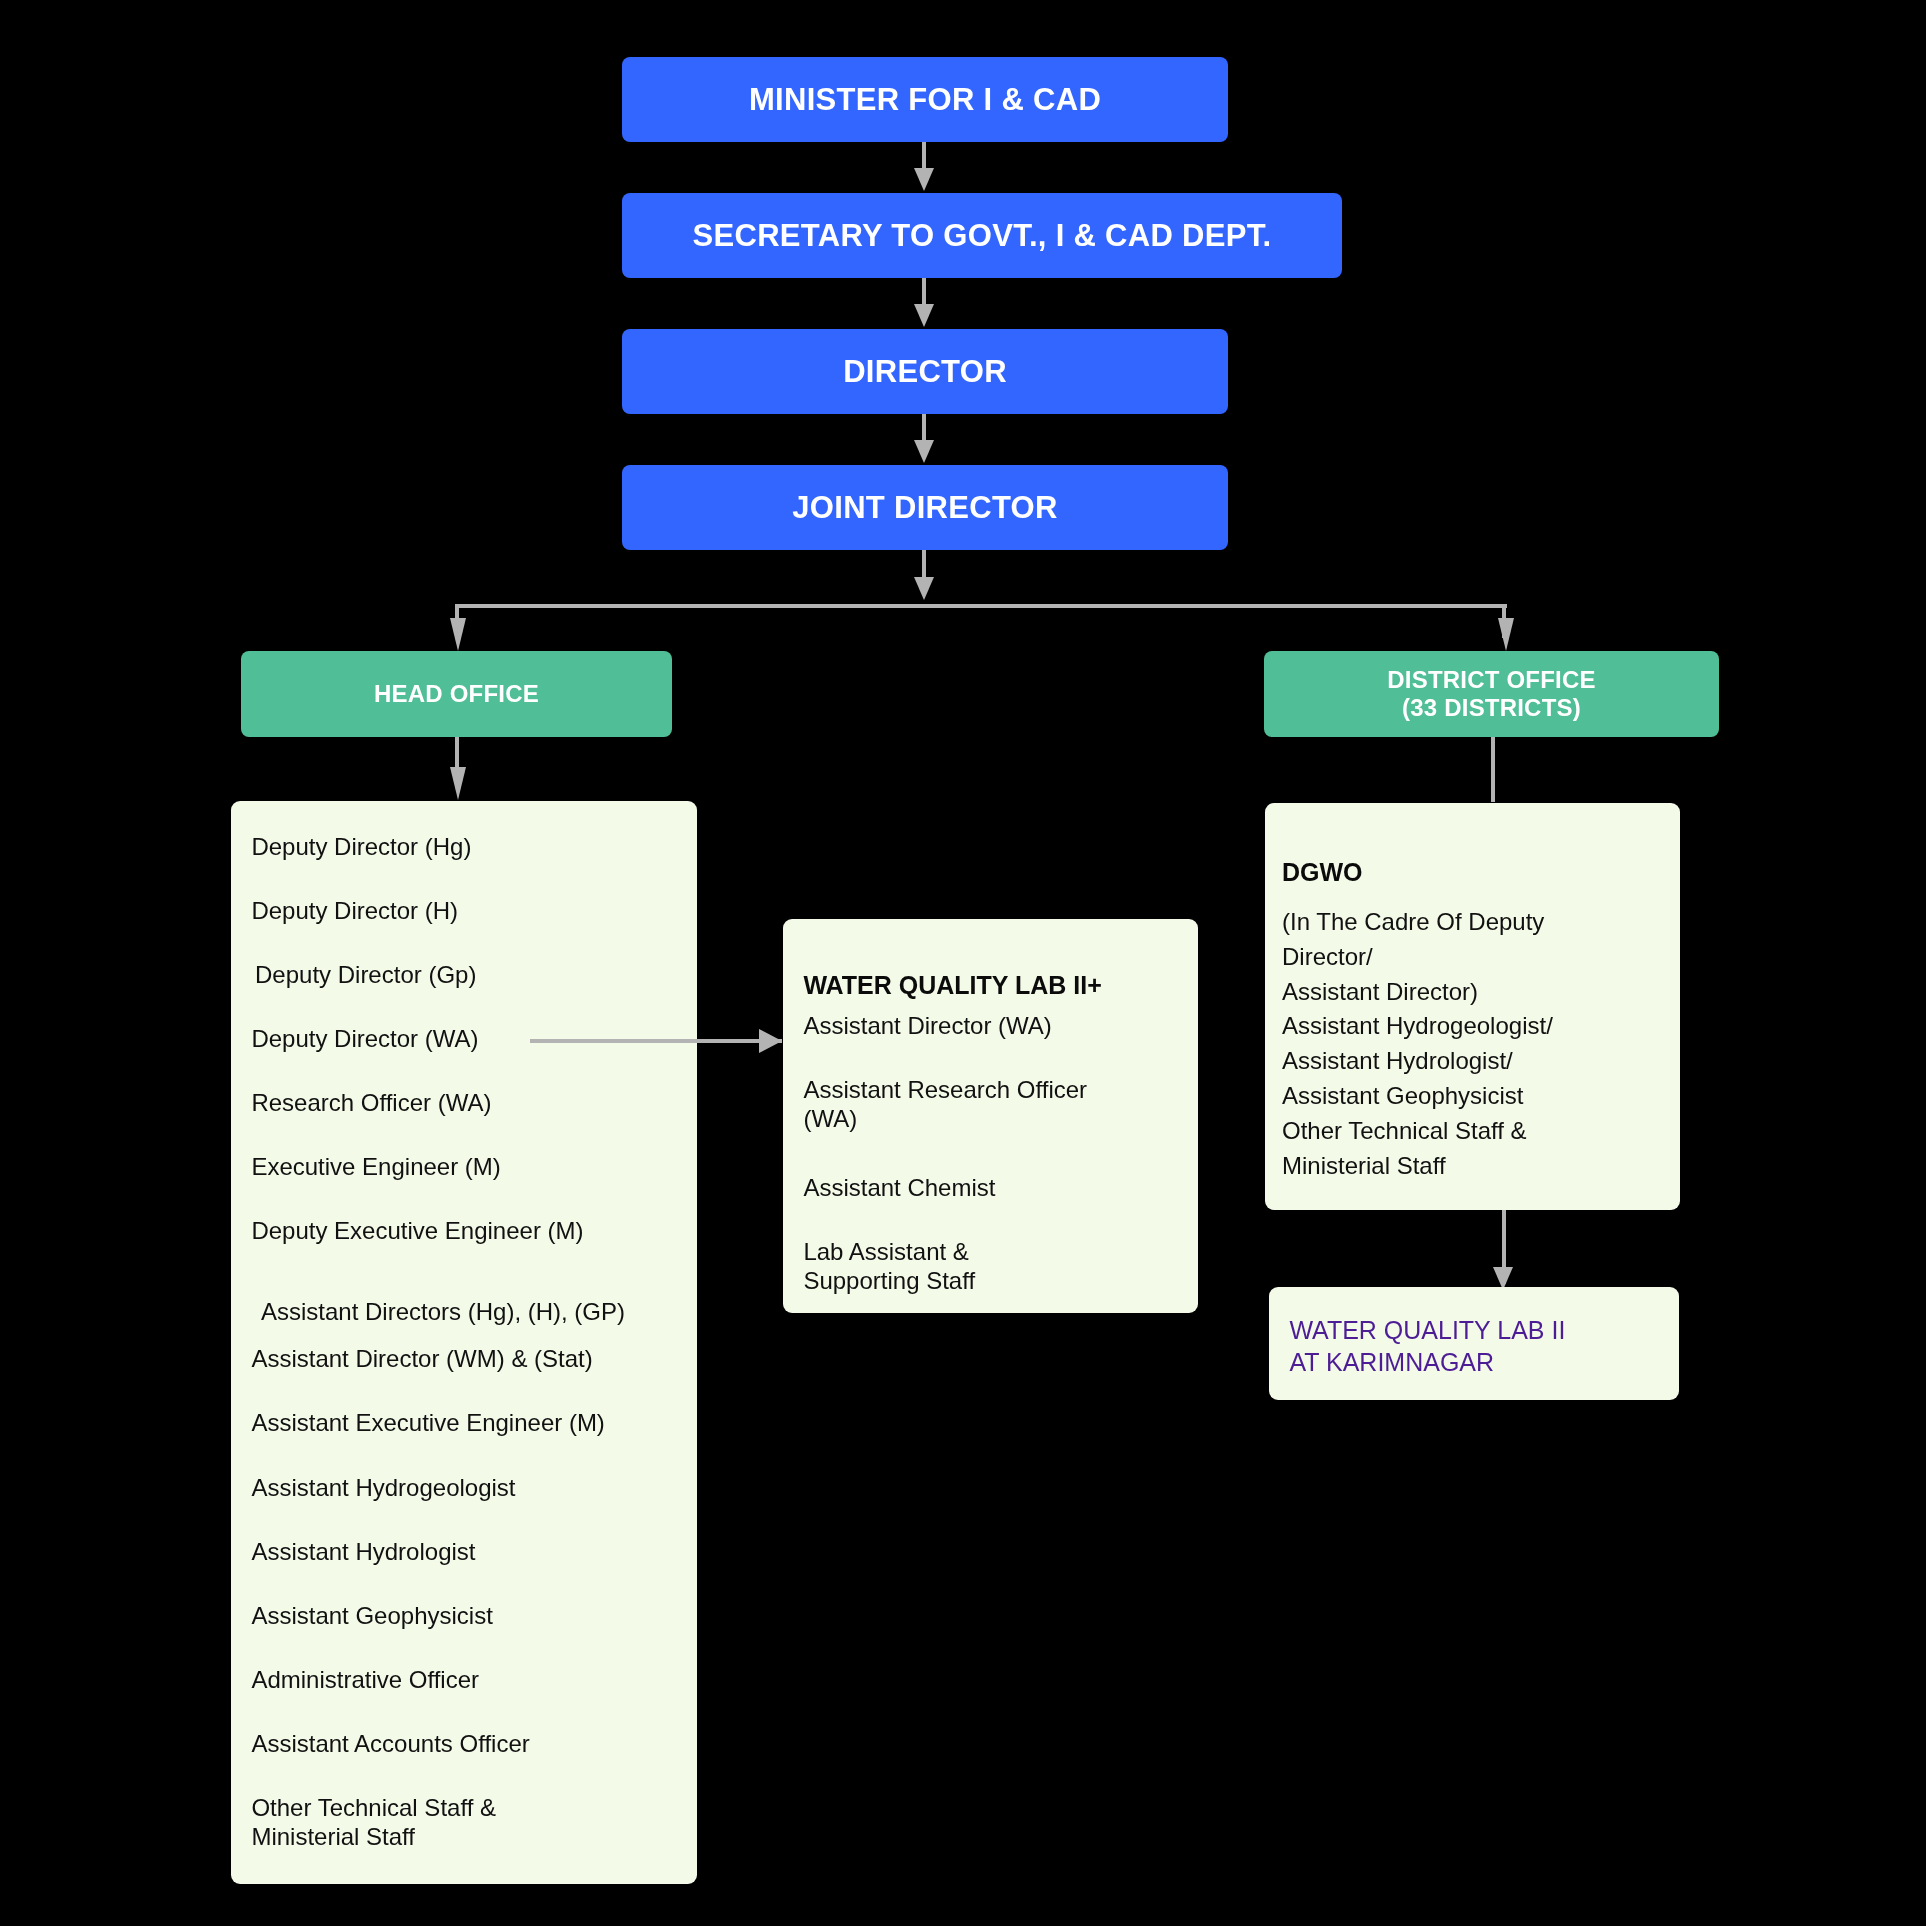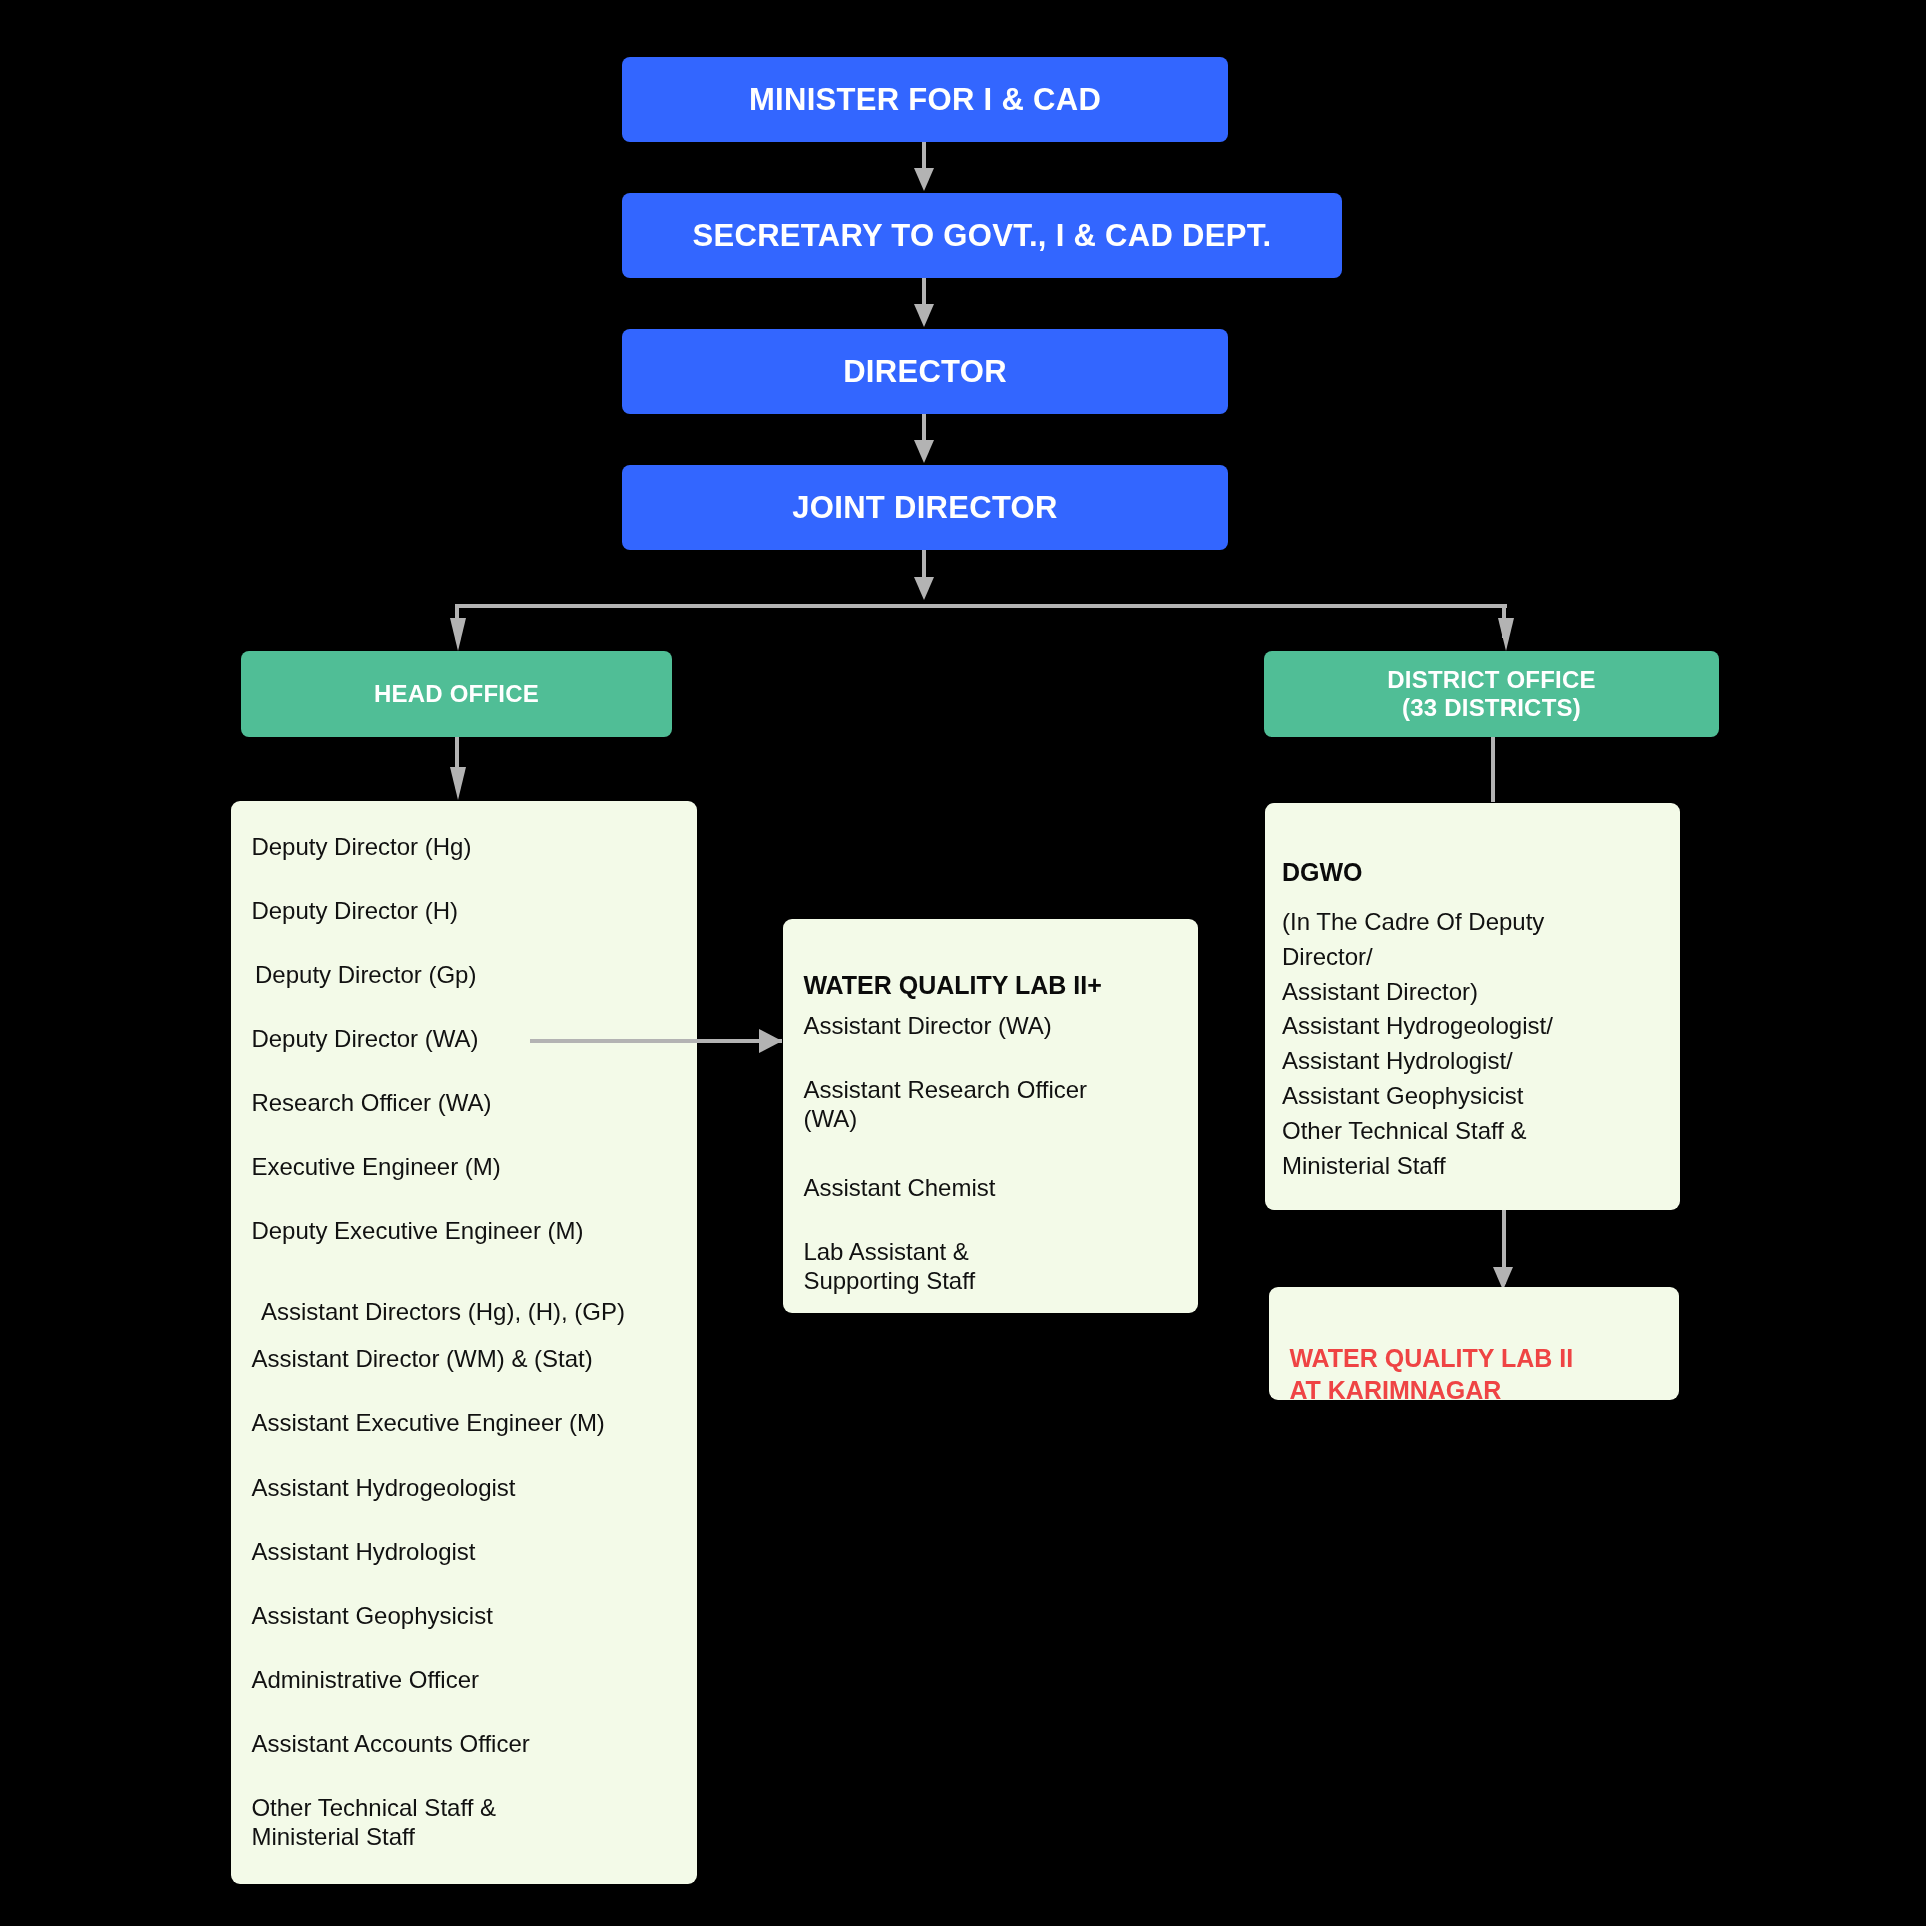--- a/index.html
+++ b/index.html
@@ -63,26 +63,25 @@
     color: #111111;
     line-height: 1.22;
   }
   .panel-note {
     font-size: 24px;
     color: #111111;
     line-height: 1.45;
     white-space: pre-line;
   }
   .panel-heading-2 {
-    font-weight: bold;
+    font-weight: normal;
     font-size: 25px;
-    color: #ef4444;
+    color: #4c1d95;
     line-height: 1.28;
     white-space: pre-line;
-    margin-top: 28px;
   }
 
   
   .conn {
     position: absolute;
     background: #B3B3B3;
   }
   .v-line { width: 4px; }
   .h-line { height: 4px; }
 

